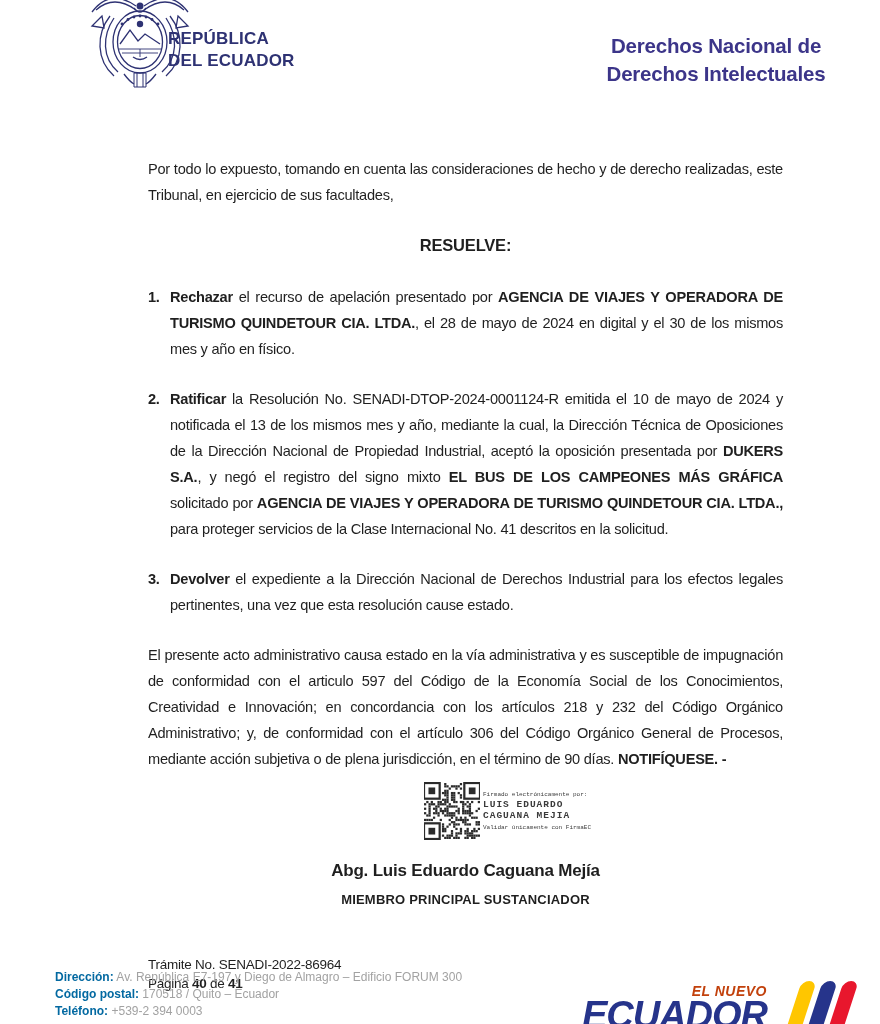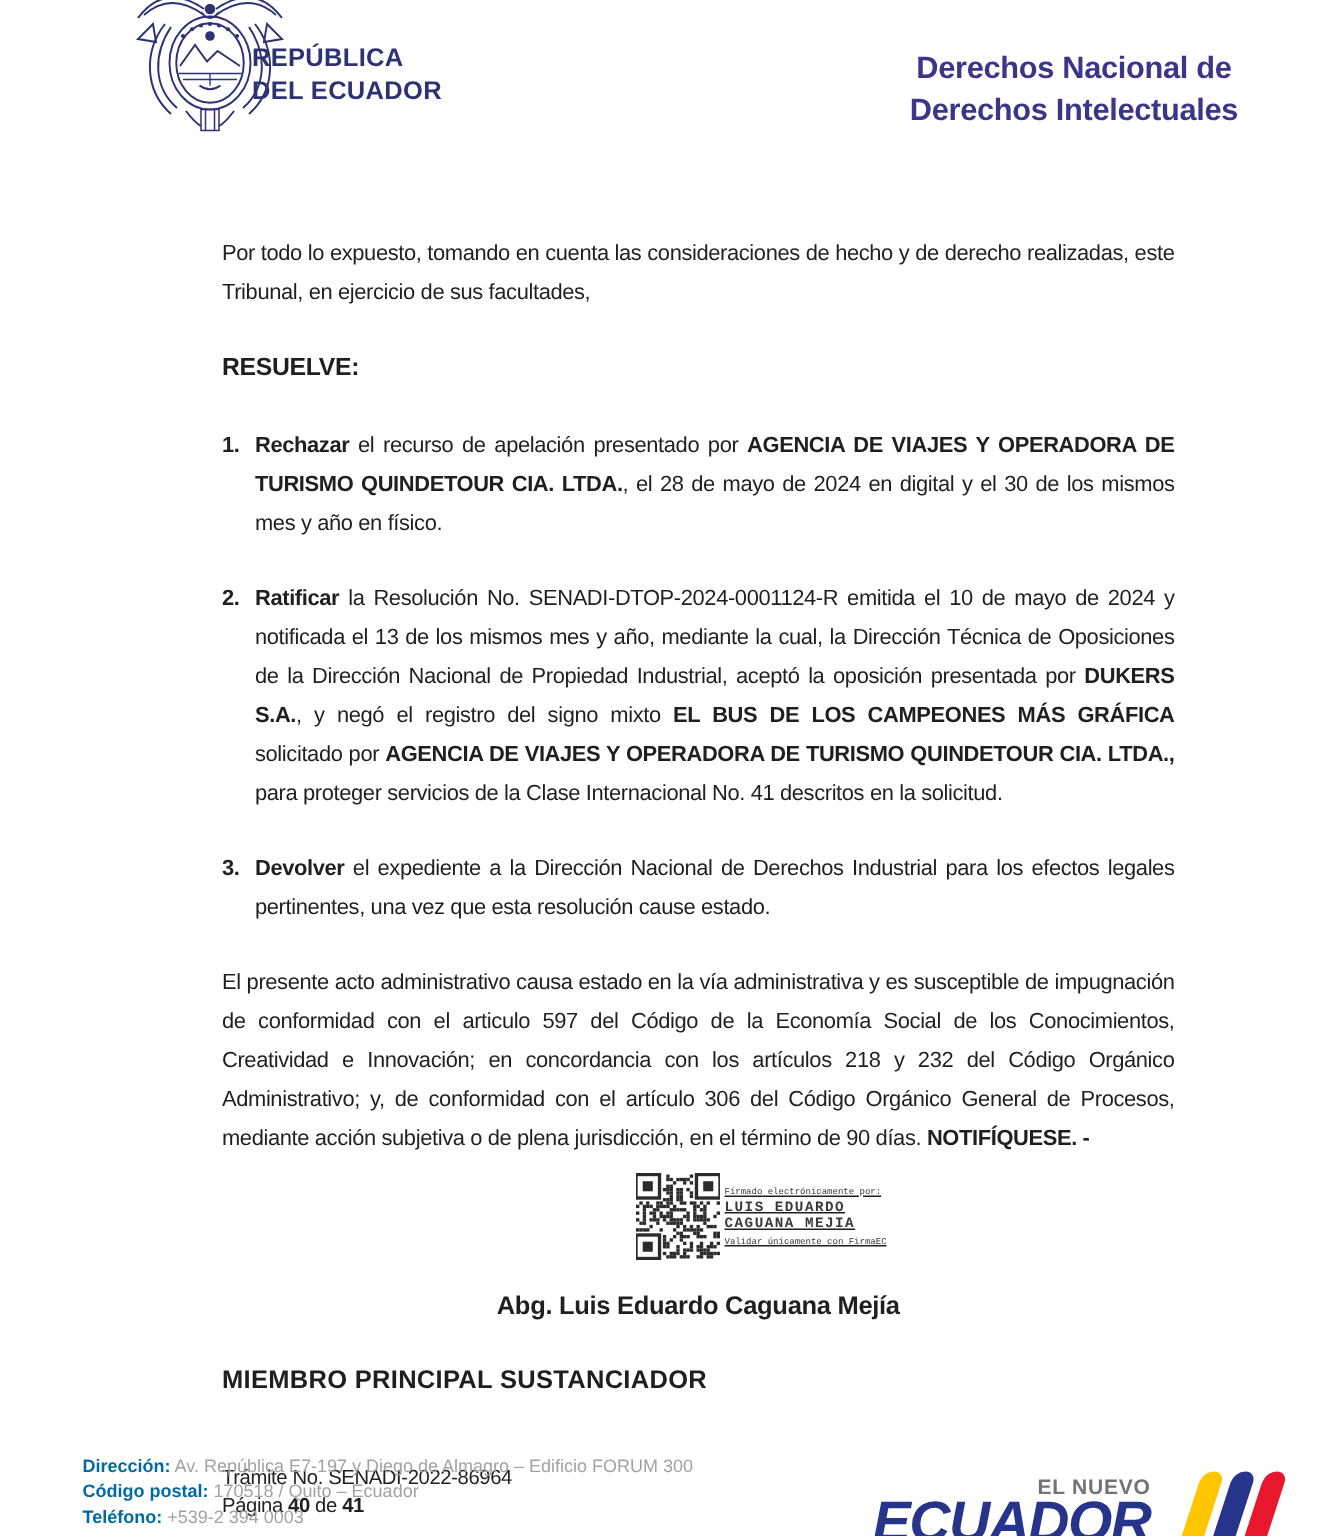--- a/index.html
+++ b/index.html
@@ -26,65 +26,65 @@
     line-height:1.35; letter-spacing:-0.2px; color:#3c3589;
   }
 
   
   .content {
     position:absolute; left:148px; top:156px; width:635px;
     font-size:14.6px; line-height:26px; letter-spacing:-0.25px;
   }
   .content p.just { text-align:justify; }
   .resolve-heading {
-    font-weight:700; font-size:16.5px;
+    text-align:center; font-weight:700; font-size:16.5px;
     margin-top:24px; letter-spacing:-0.2px;
   }
   .olist { margin-top:26px; }
   .oitem { display:flex; margin-bottom:24px; }
   .oitem .num { font-weight:700; width:22px; flex:0 0 22px; }
   .oitem .itext { flex:1; text-align:justify; }
   .closing { margin-top:4px; }
 
   
   .sig-stamp {
     margin:10px auto 0; width:fit-content;
-    display:flex; align-items:center; margin-left:276px;text-decoration:underline;
+    display:flex; align-items:center; margin-left:276px;
   }
   .sig-text {
     font-family:"Liberation Mono", monospace;
     margin-left:3px; color:#3a3a3a; letter-spacing:0;
   }
   .sig-tiny { font-size:6px; line-height:8px; }
   .sig-name { font-size:9.5px; line-height:11px; font-weight:700; letter-spacing:1px; }
   .signer-display {
     text-align:center; font-weight:700; font-size:17px;
     margin-top:18px; letter-spacing:-0.2px;
   }
   .signer-role {
-    text-align:left; font-weight:700; font-size:17px;
-    margin-top:23px; letter-spacing:0.2px;
+    text-align:center; font-weight:700; font-size:13px;
+    margin-top:3px; letter-spacing:0.2px;
   }
 
   
   .meta { margin-top:42px; font-size:13.5px; line-height:19px; }
 
   
   .footer {
     position:absolute; left:55px; top:969px;
     font-size:12px; line-height:17px; color:#a2a2a2;
   }
   .footer b { font-weight:700; color:#0369a1; }
 
   
   .brand { position:absolute; right:44px; bottom:-27px; display:flex; align-items:flex-start; }
   .brand-text { display:flex; flex-direction:column; align-items:flex-end; padding-top:2px; }
   .brand-top {
-    font-size:14px; font-weight:800; 
-    color:#737373; letter-spacing:0.5px;
+    font-size:14px; font-weight:800; font-style:italic;
+    color:#c2410c; letter-spacing:0.5px;
   }
   .brand-main {
     font-size:38px; font-weight:800; font-style:italic;
     color:#26348b; letter-spacing:-1px; margin-top:-3px; line-height:1;
   }
   .stripes { display:flex; gap:6px; margin-left:12px; }
   .stripe {
     width:15px; height:70px; border-radius:8px 8px 0 0;
     transform:skewX(-18deg); transform-origin:bottom;
   }

